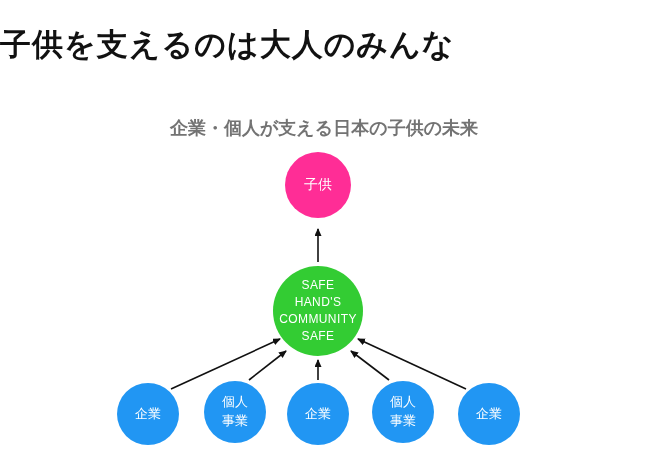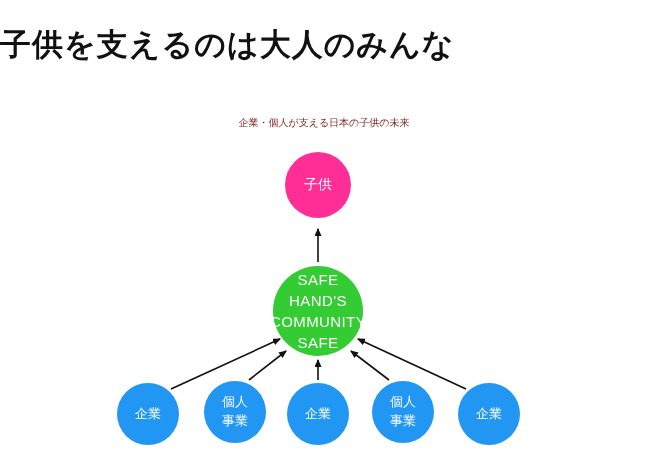--- a/index.html
+++ b/index.html
@@ -26,23 +26,23 @@
     font-weight: 600;
     color: #111111;
     letter-spacing: 1px;
   }
   .subtitle {
     position: absolute;
     top: 116px;
     left: 0;
     width: 100%;
     text-align: center;
-    font-size: 10px;
-    font-weight: normal;
-    color: #7f1d1d;
+    font-size: 18px;
+    font-weight: bold;
+    color: #737373;
   }
   .arrow-layer {
     position: absolute;
     top: 0;
     left: 0;
     width: 648px;
     height: 476px;
   }
   .node {
     position: absolute;
@@ -61,21 +61,21 @@
     height: 66px;
     background: #ff2d96;
     font-size: 14px;
   }
   .node-hub {
     left: 273px;
     top: 266px;
     width: 90px;
     height: 90px;
     background: #33cc33;
-    font-size: 15px;
+    font-size: 12px;
     line-height: 1.4;
     letter-spacing: 0.4px;
   }
   .node-source {
     width: 62px;
     height: 62px;
     background: #2196f3;
     font-size: 13px;
     line-height: 1.45;
   }

